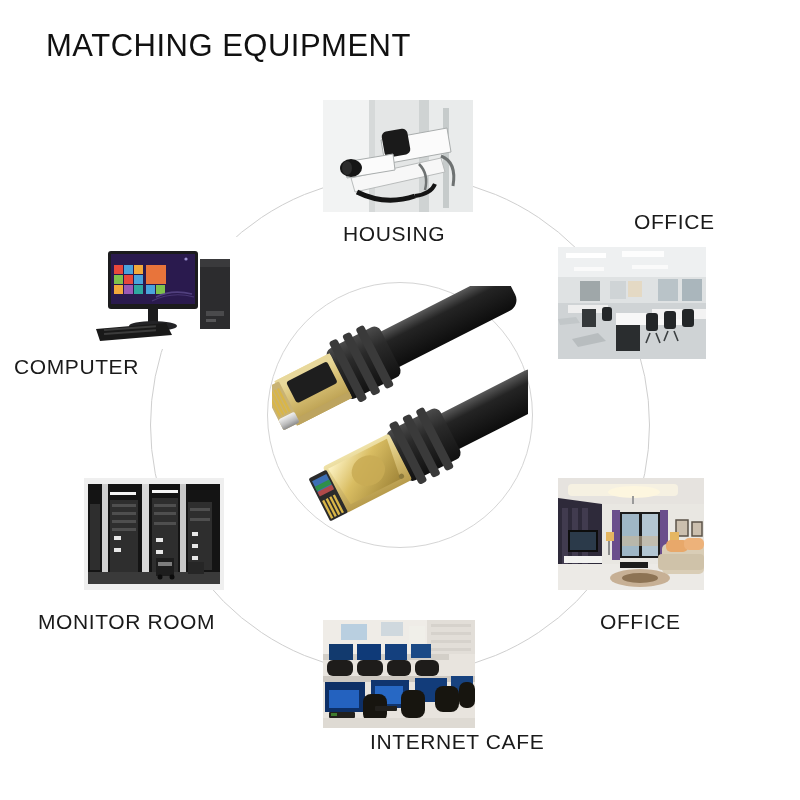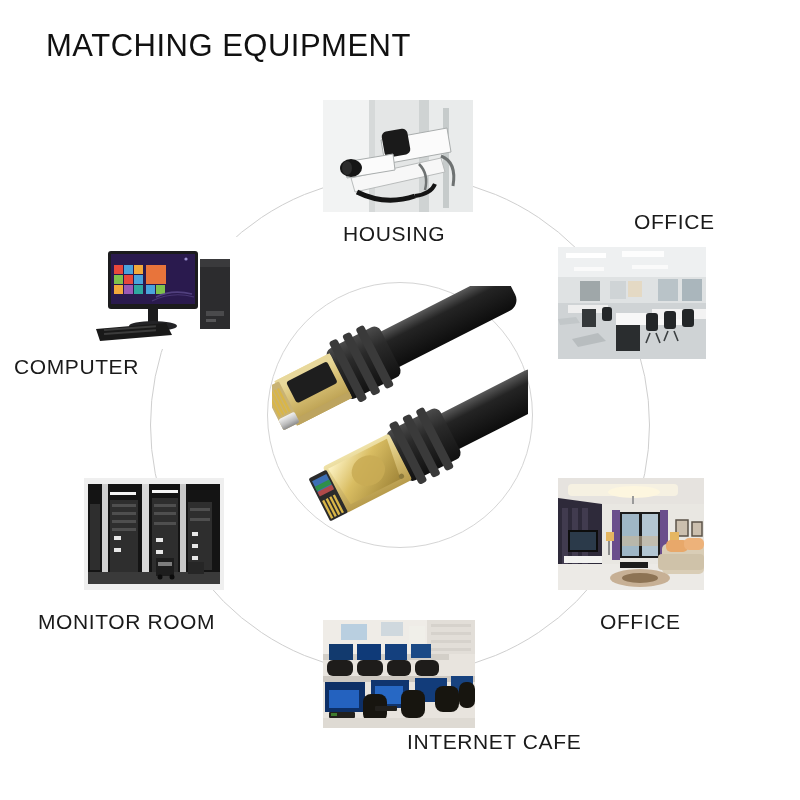--- a/index.html
+++ b/index.html
@@ -366,21 +366,21 @@
           <rect x="136" y="62" width="16" height="26" rx="7"></rect>
         </g>
 
         <rect x="6" y="92" width="26" height="6" rx="1" fill="#22201c"></rect>
         <rect x="52" y="86" width="22" height="5" rx="1" fill="#22201c"></rect>
         <rect x="8" y="93" width="6" height="3" fill="#3f7c2f"></rect>
 
         <rect x="0" y="98" width="152" height="10" fill="#dedad3"></rect>
       </svg>
     </div>
-    <div class="label" style="left:370px;top:730px;margin-left:37px;">INTERNET CAFE</div>
+    <div class="label" style="left:370px;top:730px;">INTERNET CAFE</div>
   </div>
 
   <div class="node">
     <div class="thumb" style="left:558px;top:478px;width:146px;height:112px;">
       <svg class="art" viewBox="0 0 146 112" preserveAspectRatio="none">
         <rect width="146" height="112" fill="#efedea"></rect>
 
         <rect x="0" y="0" width="146" height="28" fill="#e6e3df"></rect>
         <rect x="10" y="6" width="110" height="12" rx="4" fill="#f6f1e2"></rect>
         <ellipse cx="76" cy="14" rx="26" ry="6" fill="#fdf6df"></ellipse>

